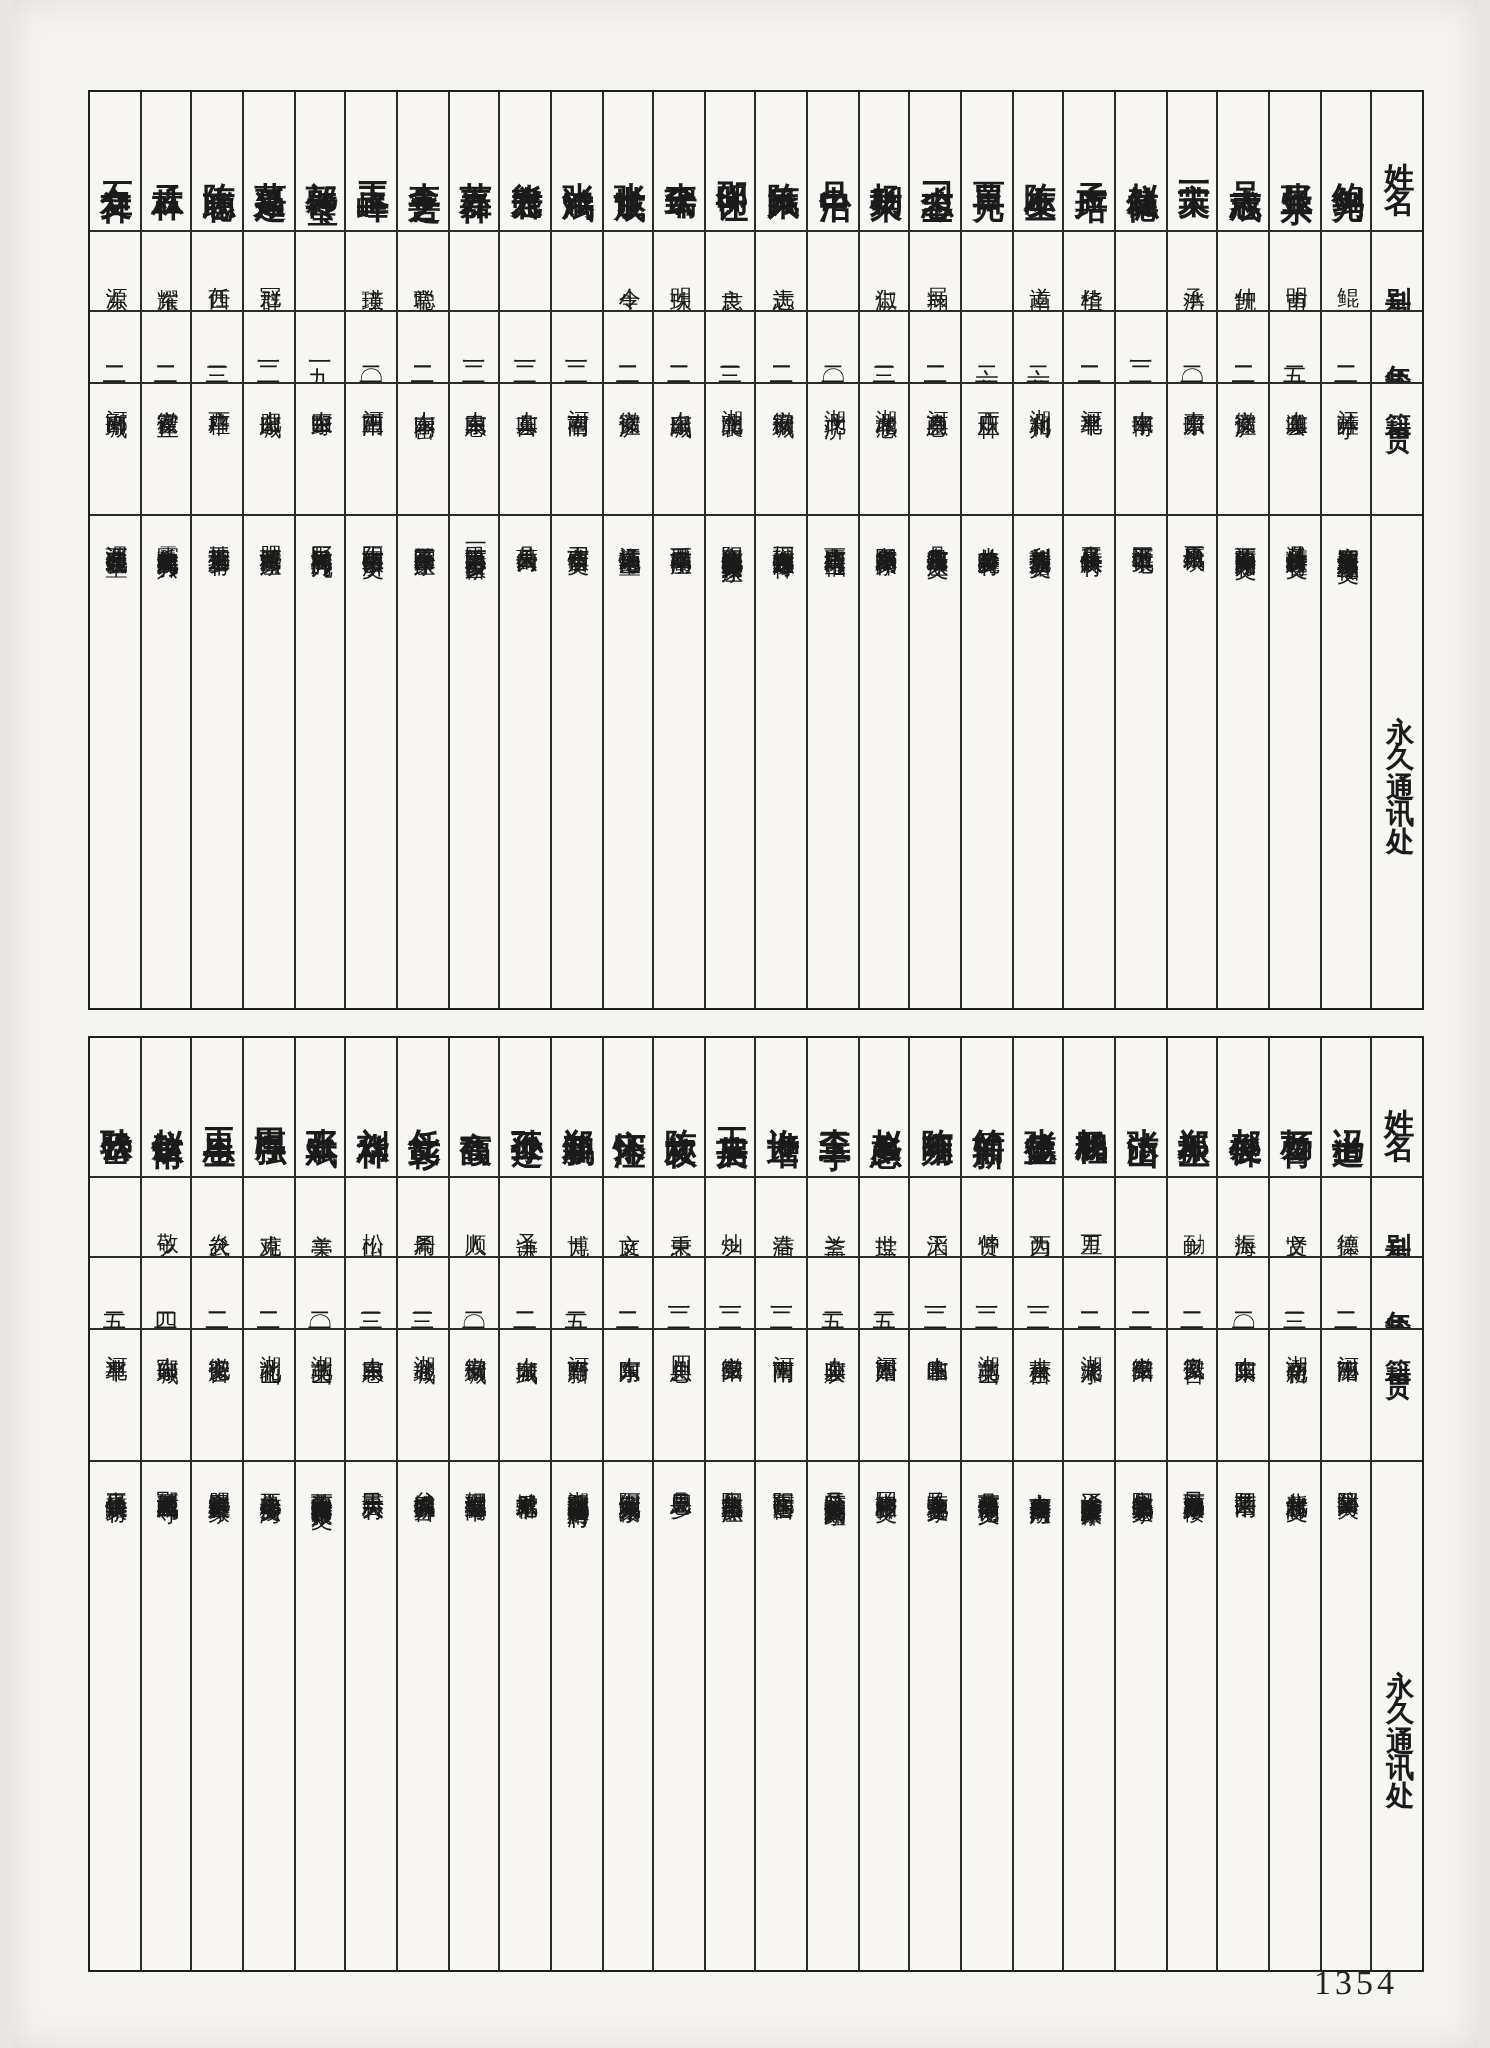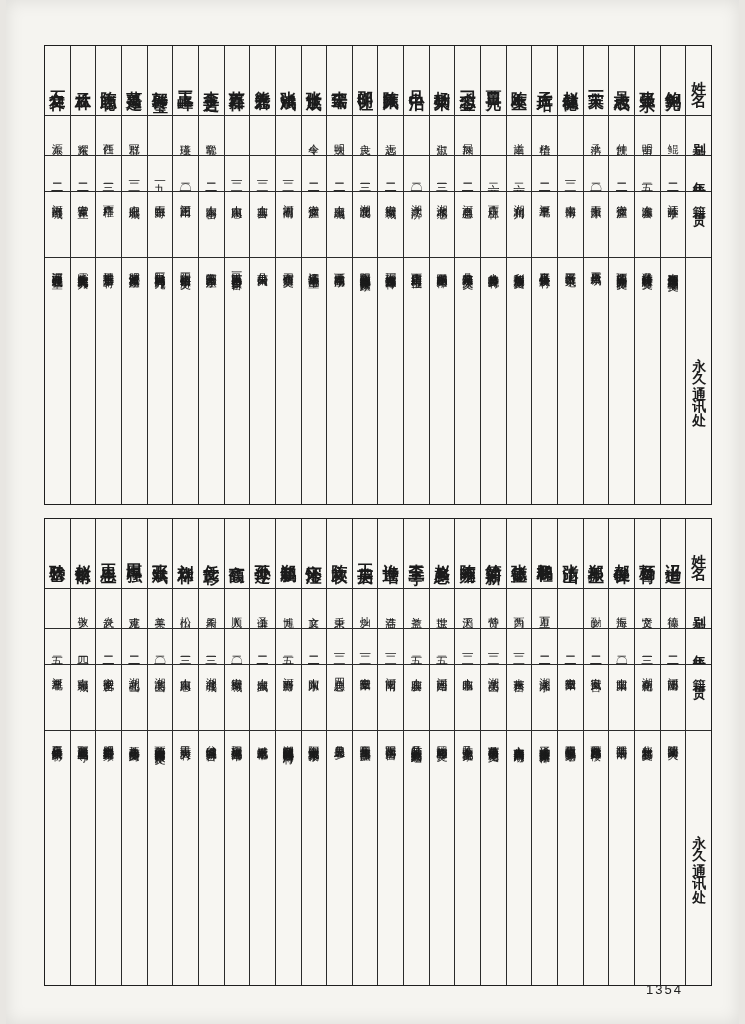--- a/index.html
+++ b/index.html
@@ -49,23 +49,23 @@
   .c-native .vtxt{font-size:11px;letter-spacing:1px;}
   .c-addr{flex:1 1 auto;border-bottom:none;align-items:flex-start;padding-top:6px;}
   .c-addr .vtxt{font-size:11px;letter-spacing:0.5px;line-height:22px;}
   .hdr .c-name .vtxt{font-size:15px;letter-spacing:12px;}
   .hdr .c-hao .vtxt{font-size:13px;font-weight:bold;letter-spacing:3px;}
   .hdr .c-age .vtxt{font-size:13px;font-weight:bold;letter-spacing:2px;}
   .hdr .c-native .vtxt{font-size:13px;font-weight:bold;letter-spacing:8px;}
   .hdr .c-addr{align-items:center;padding-top:0;}
   .hdr .c-addr .vtxt{font-size:14px;font-weight:bold;letter-spacing:14px;}
   .pagenum{
-    position:absolute;right:62px;top:982px;
-    font-size:13px;letter-spacing:2px;color:#222;
-    font-family:Liberation Sans, sans-serif;
+    position:absolute;right:46px;top:982px;
+    font-size:17px;letter-spacing:2px;color:#222;
+    font-family:Liberation Serif, serif;
   }
 </style>
 </head>
 <body>
 
 <div class="paper"></div>
 
 <section class="roster top">
   <div class="col hdr">
     <div class="cell c-name">

